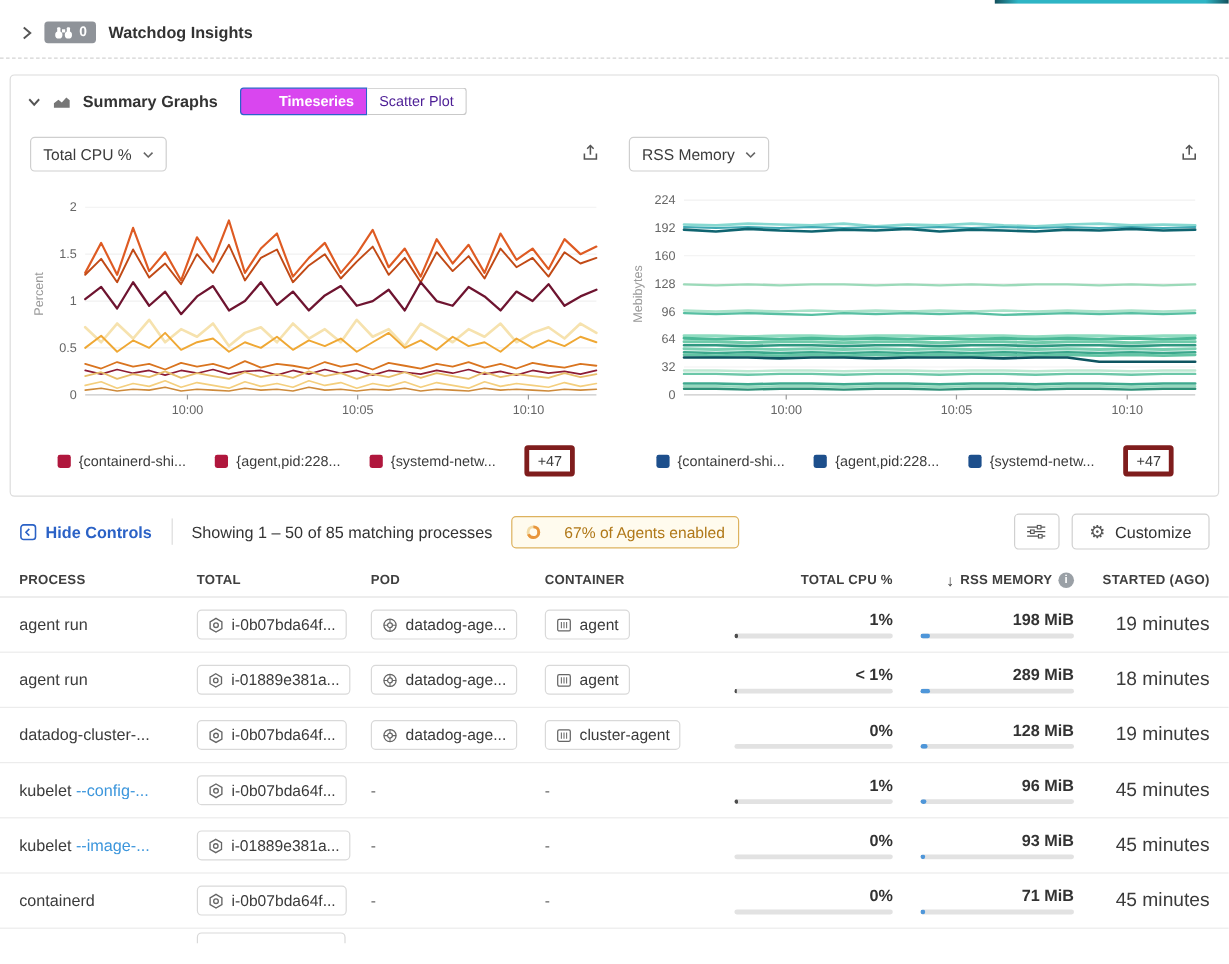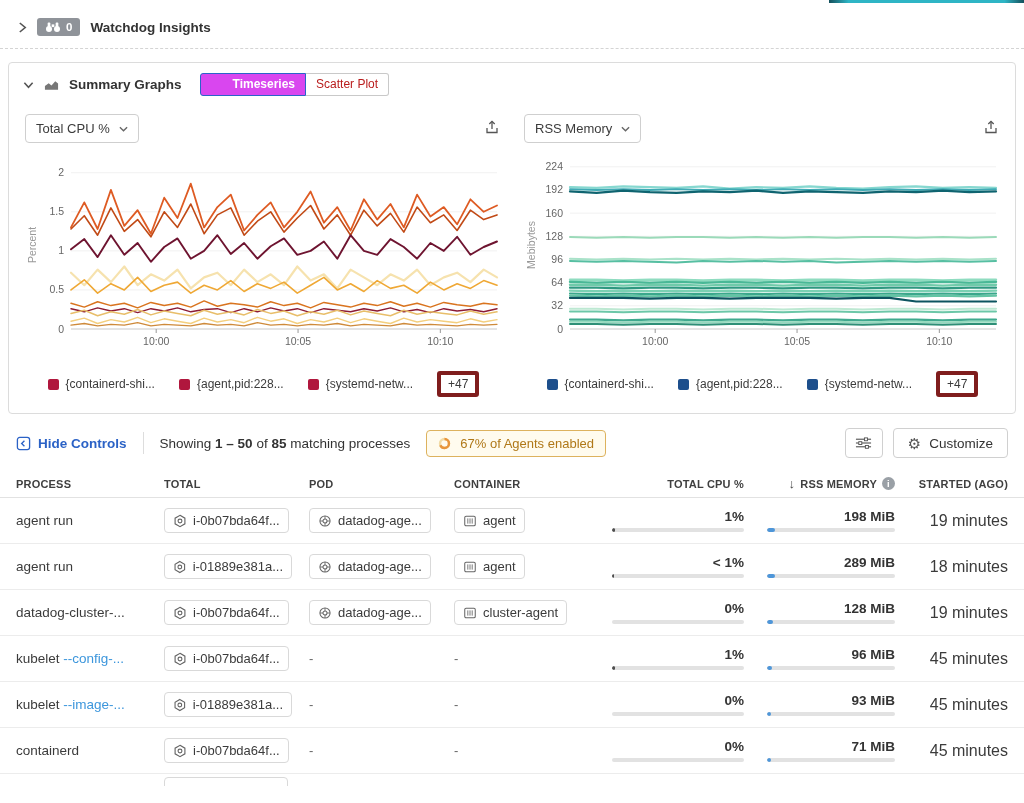--- a/index.html
+++ b/index.html
@@ -16,21 +16,21 @@
     border-radius:3px; padding:3px 8px; font-size:11.5px; font-weight:bold; }
   .wd-title { font-weight:bold; font-size:13.5px; color:#333; }
   .dashed-sep { border-bottom:1px dashed #d4d4d4; margin:0 0 0 0; }
 
   
   .card { margin:13px 8px 0 8px; border:1px solid #dcdcdc; border-radius:4px; background:#fff; }
   .card-head { display:flex; align-items:center; gap:10px; padding:10px 14px 8px 14px; }
   .card-title { font-weight:bold; font-size:13.5px; color:#333; }
   .seg { display:flex; margin-left:8px; }
   .seg .seg-btn { font-size:12px; padding:3px 10px 4px 10px; border:1px solid #c9c9c9; background:#fff;
-    color:#b91c1c; cursor:pointer; font-family:inherit; }
+    color:#4c1d95; cursor:pointer; font-family:inherit; }
   .seg .seg-btn:first-child { border-radius:3px 0 0 3px; }
   .seg .seg-btn:last-child { border-radius:0 3px 3px 0; border-left:none; }
   .seg .active { background:#d946ef; border-color:#2b63c9; color:#fff; font-weight:bold;padding-left:32px; }
 
   .charts-row { display:flex; gap:18px; padding:6px 14px 10px 14px; }
   .chart-panel { width:481px; }
   .panel-top { display:flex; align-items:center; justify-content:space-between; padding:4px 2px 8px 2px; }
   .select { display:inline-flex; align-items:center; gap:9px; border:1px solid #cfcfcf; border-radius:4px;
     padding:6px 10px; font-size:13px; color:#3b3b3b; background:#fff; cursor:pointer; }
   .icon-btn-plain { background:none; border:none; cursor:pointer; padding:2px; }
@@ -40,22 +40,22 @@
   .swatch { width:11px; height:11px; border-radius:2px; display:inline-block; }
   .legend-more { border:4px solid #7f1d1d; border-radius:3px; padding:2px 7px; font-size:12px; background:#fff;
     cursor:pointer; color:#3b3b3b; font-family:inherit; }
 
   
   .controls { display:flex; align-items:center; gap:16px; padding:14px 16px 12px 16px; }
   .hide-controls { display:inline-flex; align-items:center; gap:7px; color:#2b62c6; font-size:13.5px;
     font-weight:bold; cursor:pointer; background:none; border:none; font-family:inherit; }
   .vdiv { width:1px; height:22px; background:#ddd; }
   .showing { font-size:13.5px; color:#333; }
-  .showing b { font-weight:bold; }
-  .agents-badge { display:inline-flex; align-items:center; gap:9px; border:1px solid #ddb25e;
+  .showing b { font-weight:normal; }
+  .agents-badge { display:inline-flex; align-items:center; gap:19px; border:1px solid #ddb25e;
     background:#fffbee; color:#b07818; border-radius:4px; padding:5px 11px; font-size:13px; cursor:pointer; }
   .controls-right { margin-left:auto; display:flex; align-items:center; gap:10px; }
   .filter-btn { display:inline-flex; align-items:center; justify-content:center; width:38px; height:30px;
     border:1px solid #d0d0d0; border-radius:4px; background:#fff; cursor:pointer; }
   .customize-btn { display:inline-flex; align-items:center; gap:8px; height:30px; padding:0 14px;
     border:1px solid #d0d0d0; border-radius:4px; background:#fff; font-size:13.5px; color:#333;
     cursor:pointer; font-family:inherit; }
   .gear { font-size:15px; color:#555; line-height:1; }
 
   

